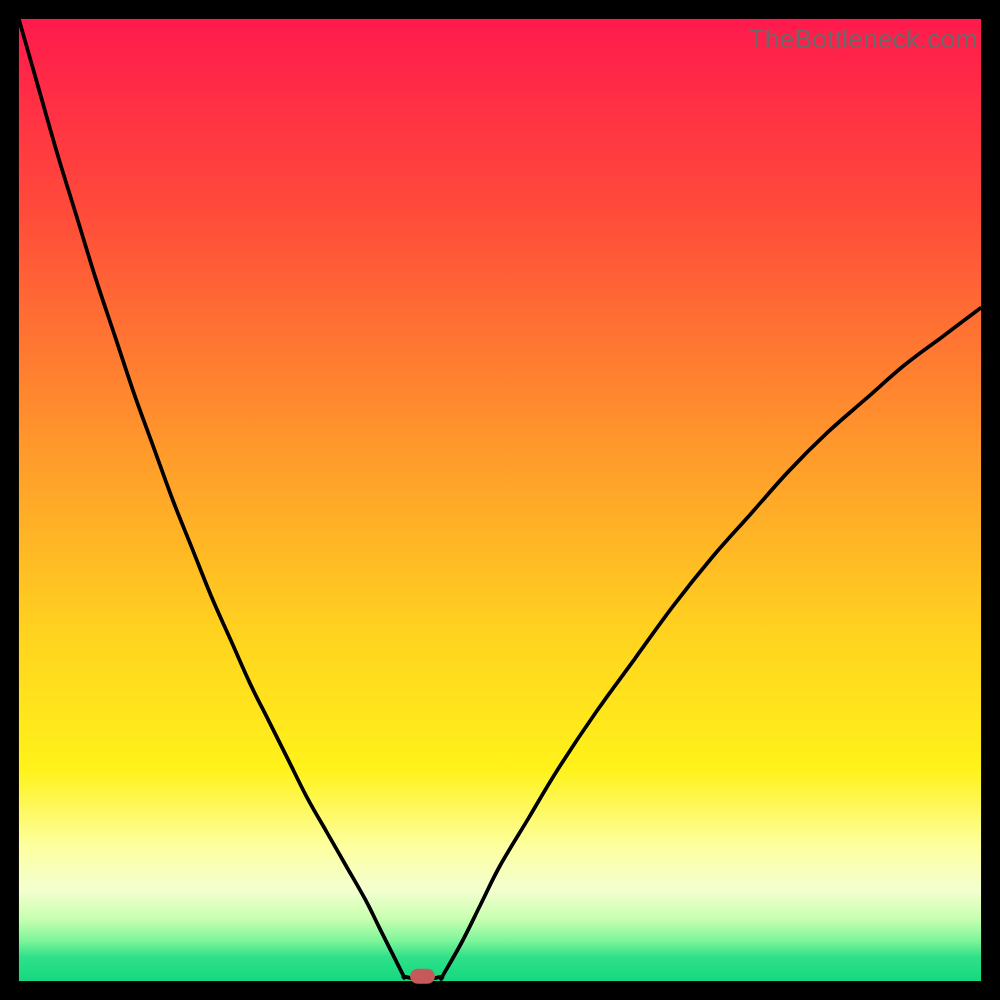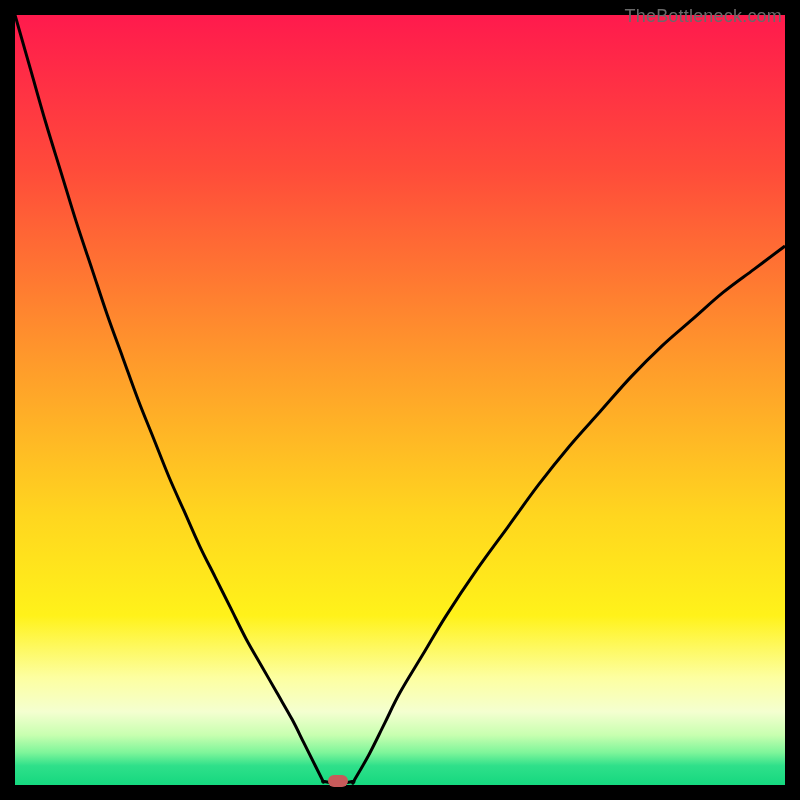--- a/index.html
+++ b/index.html
@@ -21,24 +21,24 @@
   }
   .plot {
     position: absolute;
     left: 0;
     top: 0;
     width: 770px;
     height: 770px;
   }
   .watermark {
     position: absolute;
-    top: 6px;
+    top: 20px;
     right: 18px;
     color: #6a6a6a;
-    font-size: 18px;
+    font-size: 21px;
     font-weight: 500;
     letter-spacing: 0.2px;
     user-select: none;
   }
   .marker {
     position: absolute;
     width: 20px;
     height: 12px;
     background: #c65a5a;
     border-radius: 6px;

